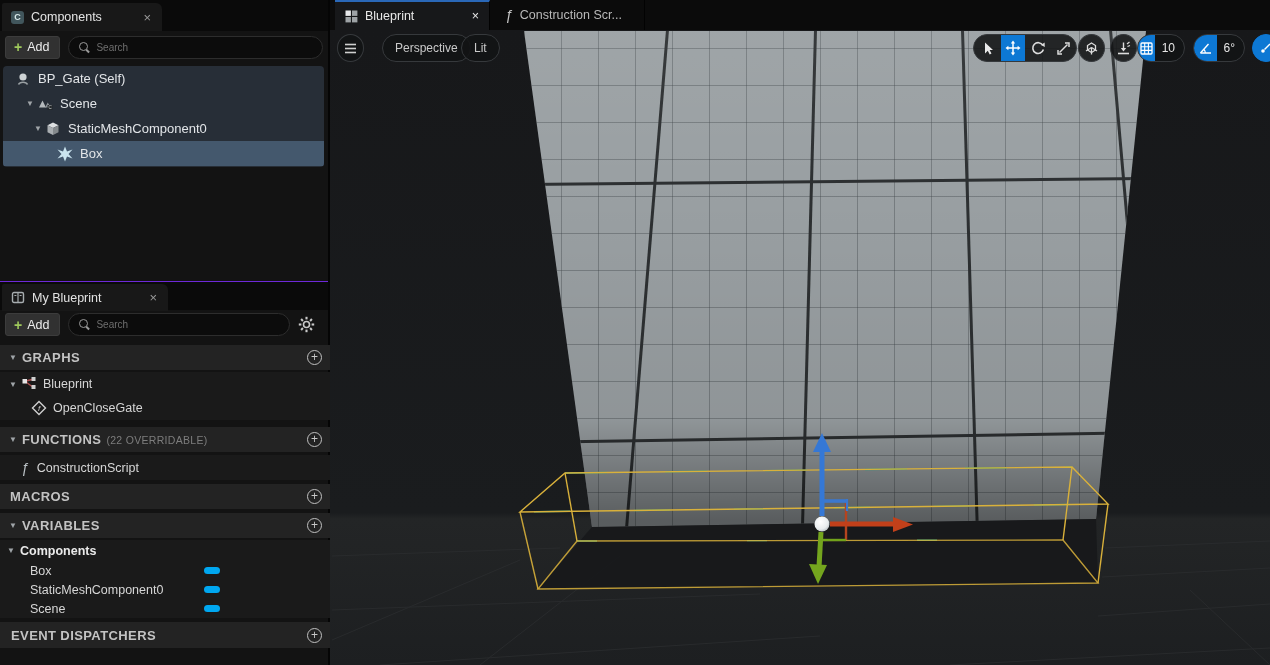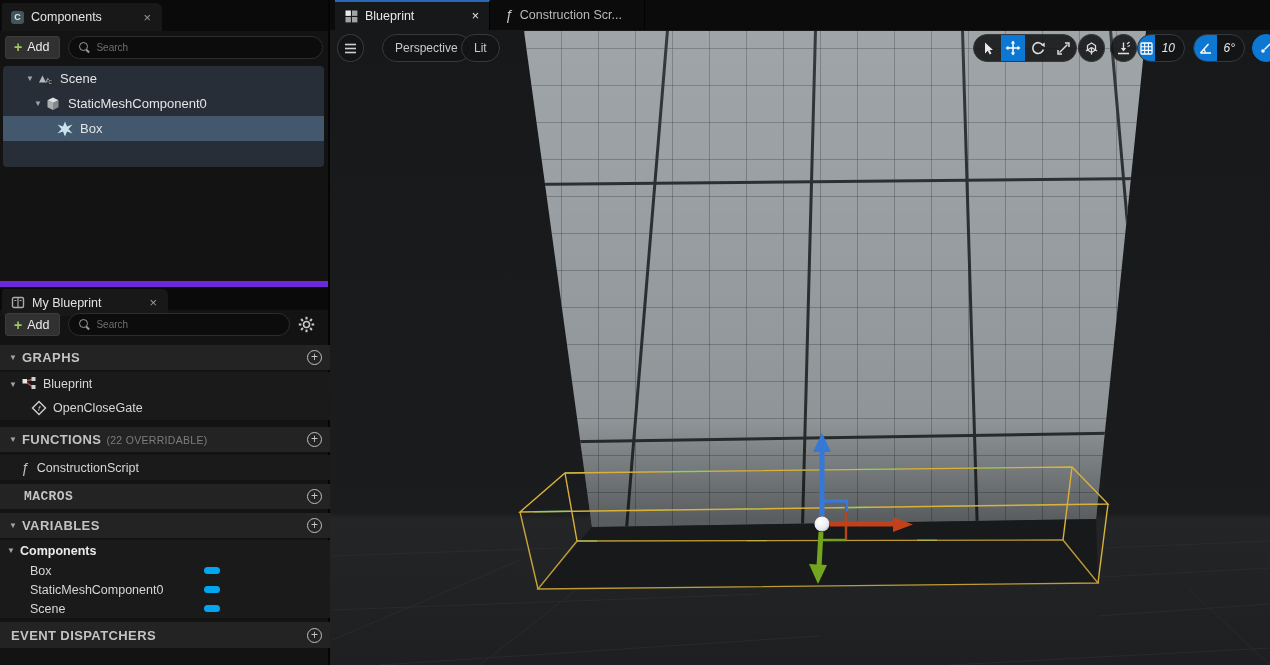--- a/index.html
+++ b/index.html
@@ -58,21 +58,21 @@
   #wallshade { position:absolute; left:194px; top:0; width:622px; height:500px;
     clip-path:polygon(0px 1px,622px 1px,572px 489px,68px 497px);
     background:linear-gradient(to bottom, rgba(255,255,255,.05) 0%, rgba(0,0,0,0) 30%, rgba(0,0,0,.07) 78%, rgba(0,0,0,.42) 98%); }
   #scene-svg { position:absolute; left:0; top:0; width:940px; height:635px; }
 
   .vp-pill { position:absolute; top:4px; height:28px; background:rgba(18,19,21,.88); border:1px solid #36393c; border-radius:14px; display:flex; align-items:center; color:#cfcfcf; }
   .vp-circ { justify-content:center; }
   .seg { height:28px; display:flex; align-items:center; justify-content:center; }
   .seg.blue { background:#0d78d4; }
   .txtbtn { padding:0 12px; font-size:12px; color:#c9c9c9; }
-  .snapval { font-size:12px; color:#e6e6e6; padding:0 9px 0 7px;font-style:italic; }
+  .snapval { font-size:12px; color:#e6e6e6; padding:0 9px 0 7px; }
   svg { display:block; }
 </style>
 </head>
 <body>
 <div id="root">
 
 <div id="left">
 
   <div class="tabbar" style="top:0;height:31px;">
     <div class="tab" style="left:2px;top:3px;height:28px;width:160px;">
@@ -86,20 +86,29 @@
       <span class="plus">+</span>
       <span>Add</span>
     </div>
     <div class="search" style="flex:1;">
       <span class="mag"></span>
       <input placeholder="Search" style="">
     </div>
   </div>
 
   <div class="tree" style="top:66px;height:101px;">
+    <div class="trow" style="padding-left:10px;">
+      <span class="ticon">
+        <svg width="17" height="16" viewBox="0 0 17 16">
+              <circle cx="8" cy="6" r="3.6" fill="#cdd2d4"></circle>
+              <path d="M3.5,13.5 C5,10.5 11,10.5 12.5,13.5" stroke="#9aa0a3" stroke-width="1.6" fill="none"></path>
+            </svg>
+      </span>
+      <span>BP_Gate (Self)</span>
+    </div>
     <div class="trow" style="padding-left:22px;">
       <span class="exp">▼</span>
       <span class="ticon">
         <svg width="17" height="16" viewBox="0 0 17 16">
               <polygon points="2,11.5 5.5,4.5 9,11.5" fill="#b4b9bc"></polygon>
               <polygon points="8,11.5 10.8,6.5 13.6,11.5" fill="#8f9598"></polygon>
               <rect x="10.5" y="9" width="5" height="5" fill="#23272a"></rect>
               <text x="13" y="13.2" font-size="4.5" fill="#cfd4d6" text-anchor="middle">C</text>
             </svg>
       </span>
@@ -119,21 +128,21 @@
     <div class="trow sel" style="padding-left:52px;">
       <span class="ticon">
         <svg width="17" height="16" viewBox="0 0 17 16">
               <polygon points="8,0.5 10,5.5 15.5,3.5 11.5,8 15.5,12.5 10,10.5 8,15.5 6,10.5 0.5,12.5 4.5,8 0.5,3.5 6,5.5" fill="#d6f0fa" opacity="0.92"></polygon>
             </svg>
       </span>
       <span>Box</span>
     </div>
   </div>
 
-  <div class="tabbar" style="top:281px;height:29px;border-top:6px solid #6d28d9;">
+  <div class="tabbar" style="top:281px;height:29px;border-top:1px solid #6d28d9;">
     <div class="tab" style="left:2px;top:2px;height:27px;width:166px;">
       <span>
         <svg width="14" height="13" viewBox="0 0 14 13">
               <rect x="1.5" y="1.5" width="11" height="10" rx="1.5" fill="none" stroke="#a7adb0" stroke-width="1.4"></rect>
               <line x1="7" y1="1.5" x2="7" y2="11.5" stroke="#a7adb0" stroke-width="1.2"></line>
               <line x1="3.4" y1="4.5" x2="5.4" y2="4.5" stroke="#a7adb0" stroke-width="1"></line>
               <line x1="8.6" y1="4.5" x2="10.6" y2="4.5" stroke="#a7adb0" stroke-width="1"></line>
             </svg>
       </span>
       <span>My Blueprint</span>
@@ -199,21 +208,21 @@
     <span class="t">FUNCTIONS</span>
     <span class="note">(22 OVERRIDABLE)</span>
     <span class="pluscirc">+</span>
   </div>
   <div class="mrow" style="top:455px;height:25px;padding-left:21px;">
     <span style="font-style:italic;color:#b9c0c4;font-size:14px;margin-right:8px;">ƒ</span>
     <span>ConstructionScript</span>
   </div>
 
   <div class="hdr" style="top:484px;height:25px;">
-    <span class="t" style="margin-left:16px;font-family:Liberation Mono, monospace;">MACROS</span>
+    <span class="t" style="margin-left:2px;">MACROS</span>
     <span class="pluscirc">+</span>
   </div>
 
   <div class="hdr" style="top:513px;height:25px;">
     <span class="exp">▼</span>
     <span class="t">VARIABLES</span>
     <span class="pluscirc">+</span>
   </div>
   <div class="mrow" style="top:540px;height:21px;padding-left:6px;color:#eaeaea;font-weight:bold;">
     <span class="exp">▼</span>

